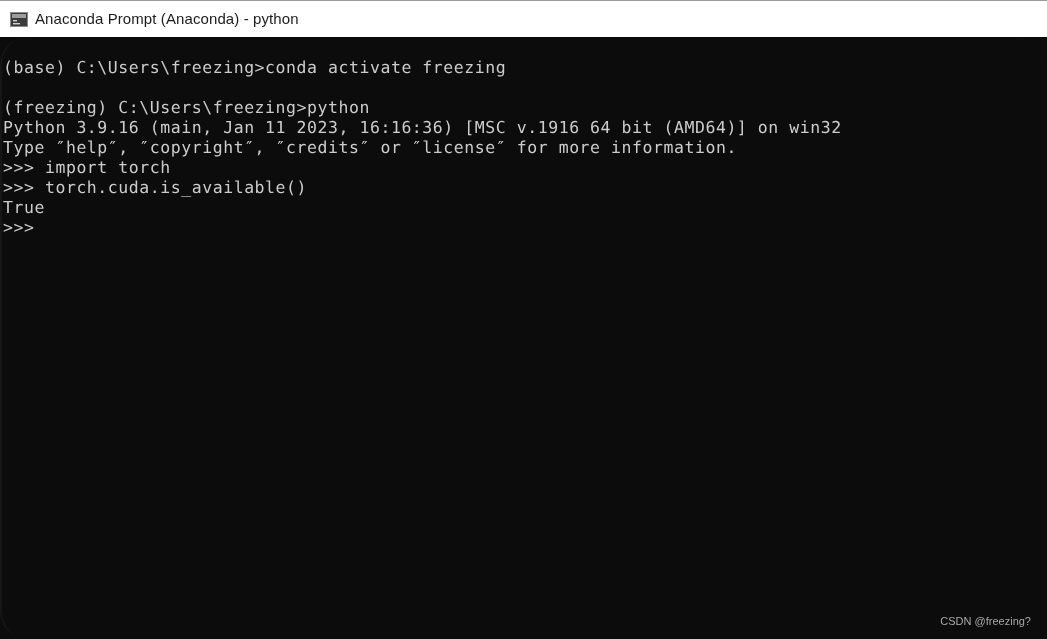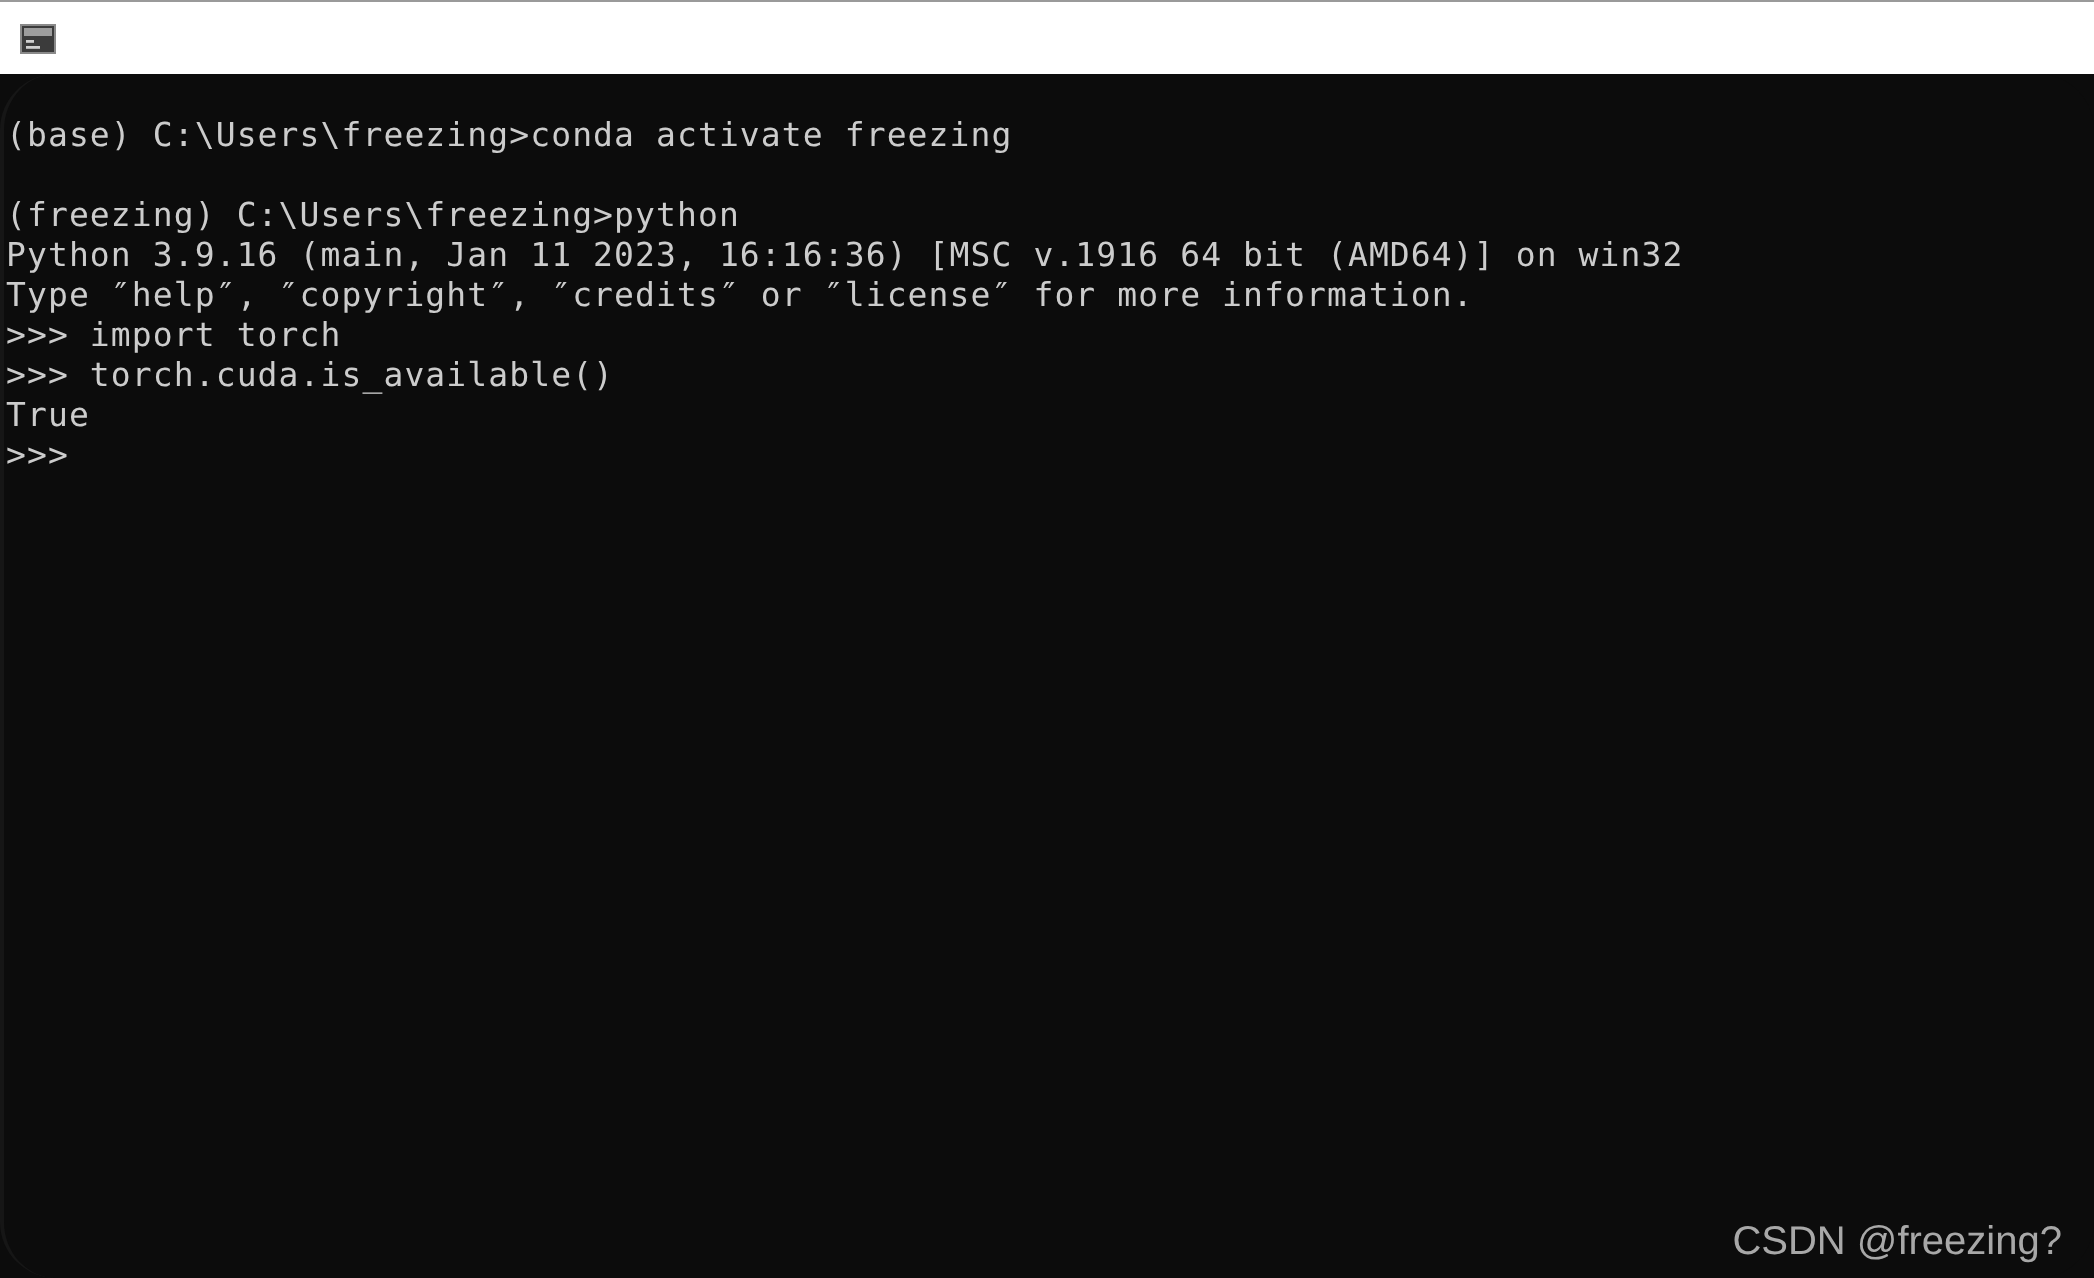--- a/index.html
+++ b/index.html
@@ -90,39 +90,40 @@
     display: block;
     min-height: 20px;
   }
 
   
   #watermark {
     position: absolute;
     right: 16px;
     bottom: 9px;
     font-family: "Liberation Sans", sans-serif;
-    font-size: 20px;
+    font-size: 11px;
     line-height: 18px;
     color: #b6b6b6;
     white-space: nowrap;
     opacity: 0.92;
   }
 </style>
 </head>
 <body>
 
 <div id="window" style="background: rgb(12, 12, 12);">
 
   <div id="titlebar" style="background: rgb(255, 255, 255);">
     <svg id="app-icon" viewBox="0 0 18 15">
       <rect x="0.5" y="0.5" width="17" height="14" fill="#3b3b3b" stroke="#8a8a8a" stroke-width="1"></rect>
       <rect x="2" y="2" width="14" height="4" fill="#9d9d9d"></rect>
       <rect x="3" y="8" width="4" height="1.4" fill="#d0d0d0"></rect>
       <rect x="3" y="11" width="7" height="1.4" fill="#d0d0d0"></rect>
     </svg>
+    <span id="title-text" style="color: rgb(28, 28, 28);">Anaconda Prompt (Anaconda) - python</span>
   </div>
 
   <div id="terminal" style="background: rgb(12, 12, 12); border-radius: 28px;">
     <div id="console-text" style="color: rgb(204, 204, 204);"><span class="line">(base) C:\Users\freezing&gt;conda activate freezing</span><span class="line"></span><span class="line">(freezing) C:\Users\freezing&gt;python</span><span class="line">Python 3.9.16 (main, Jan 11 2023, 16:16:36) [MSC v.1916 64 bit (AMD64)] on win32</span><span class="line">Type ″help″, ″copyright″, ″credits″ or ″license″ for more information.</span><span class="line">&gt;&gt;&gt; import torch</span><span class="line">&gt;&gt;&gt; torch.cuda.is_available()</span><span class="line">True</span><span class="line">&gt;&gt;&gt; </span></div>
     <div id="watermark" style="color: rgb(182, 182, 182);">CSDN @freezing?</div>
   </div>
 
 </div>
 
 </body></html>

